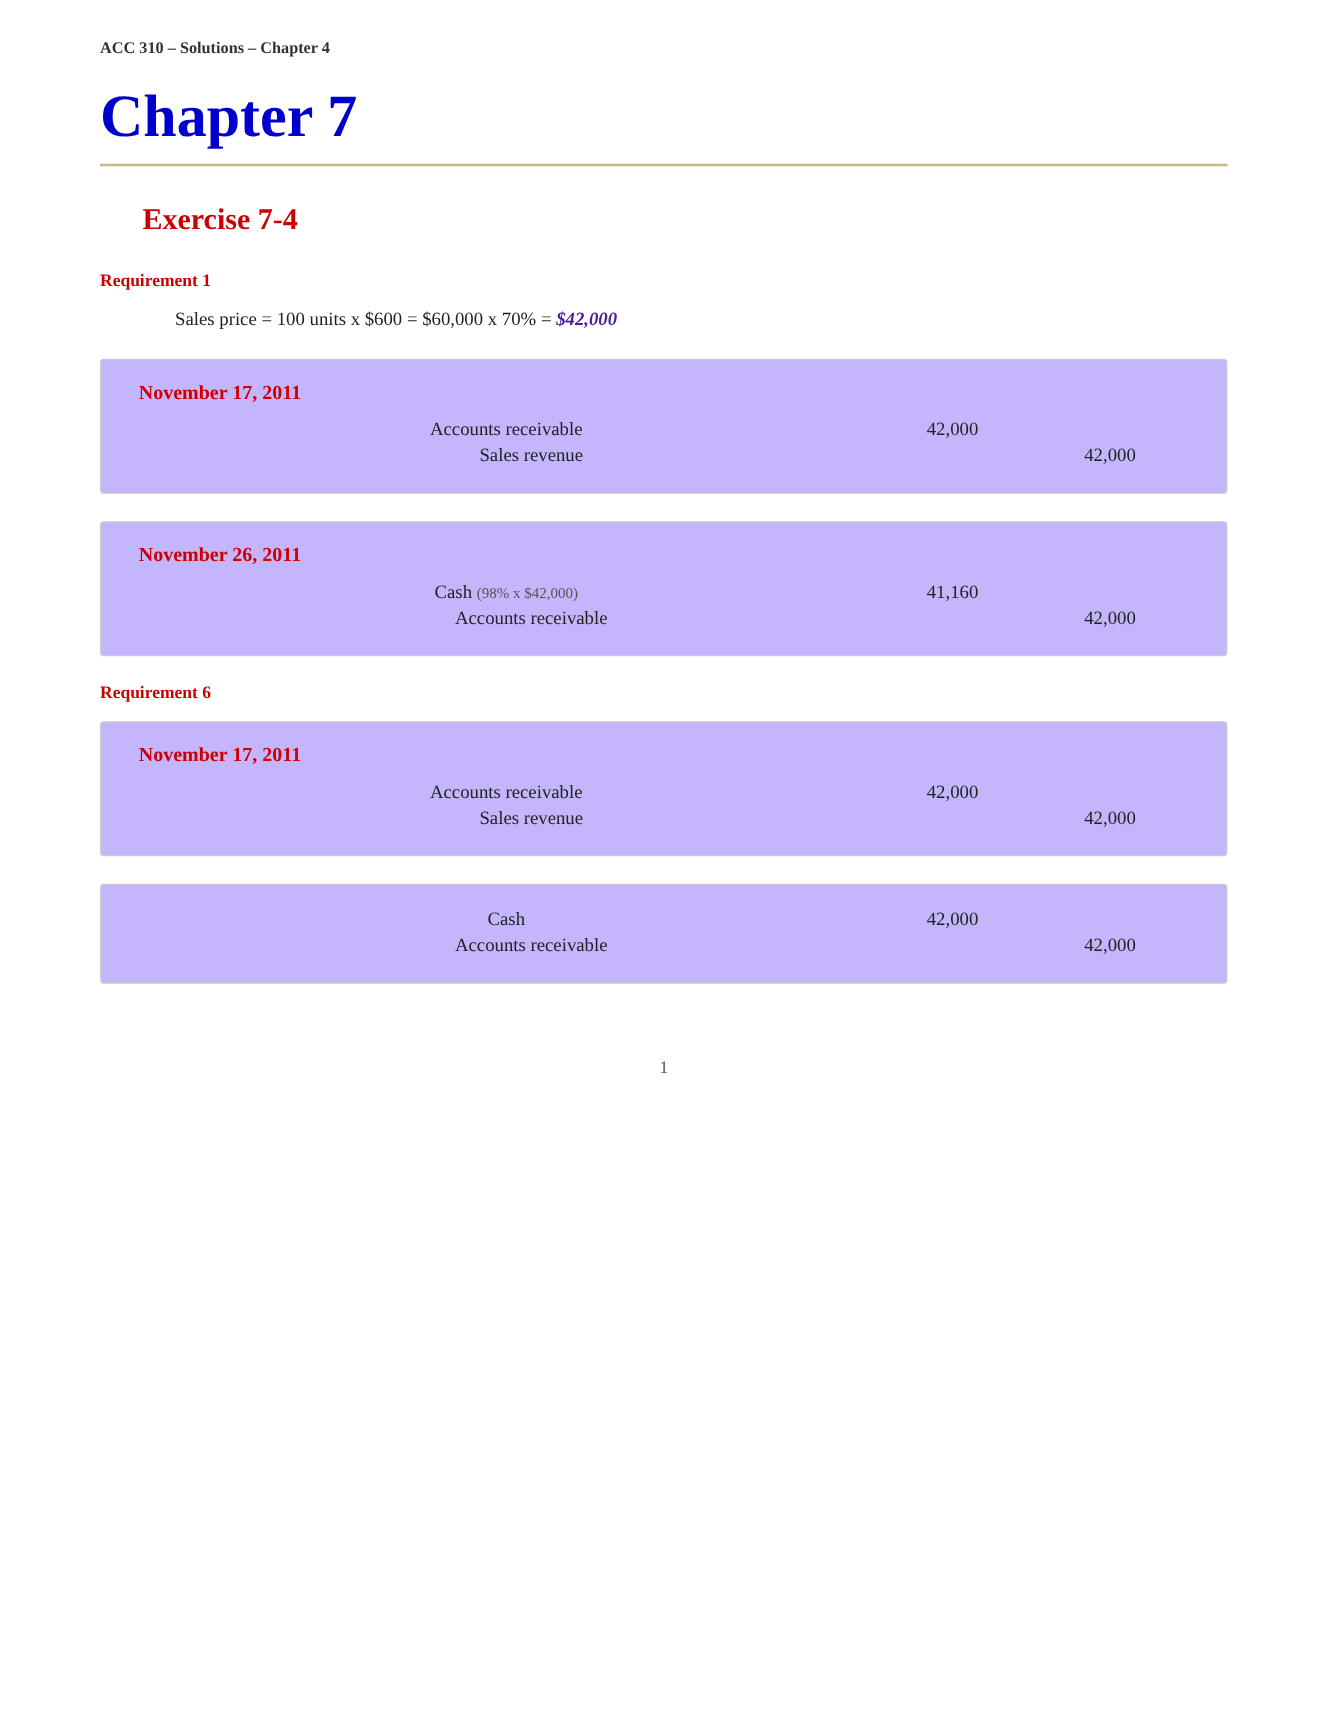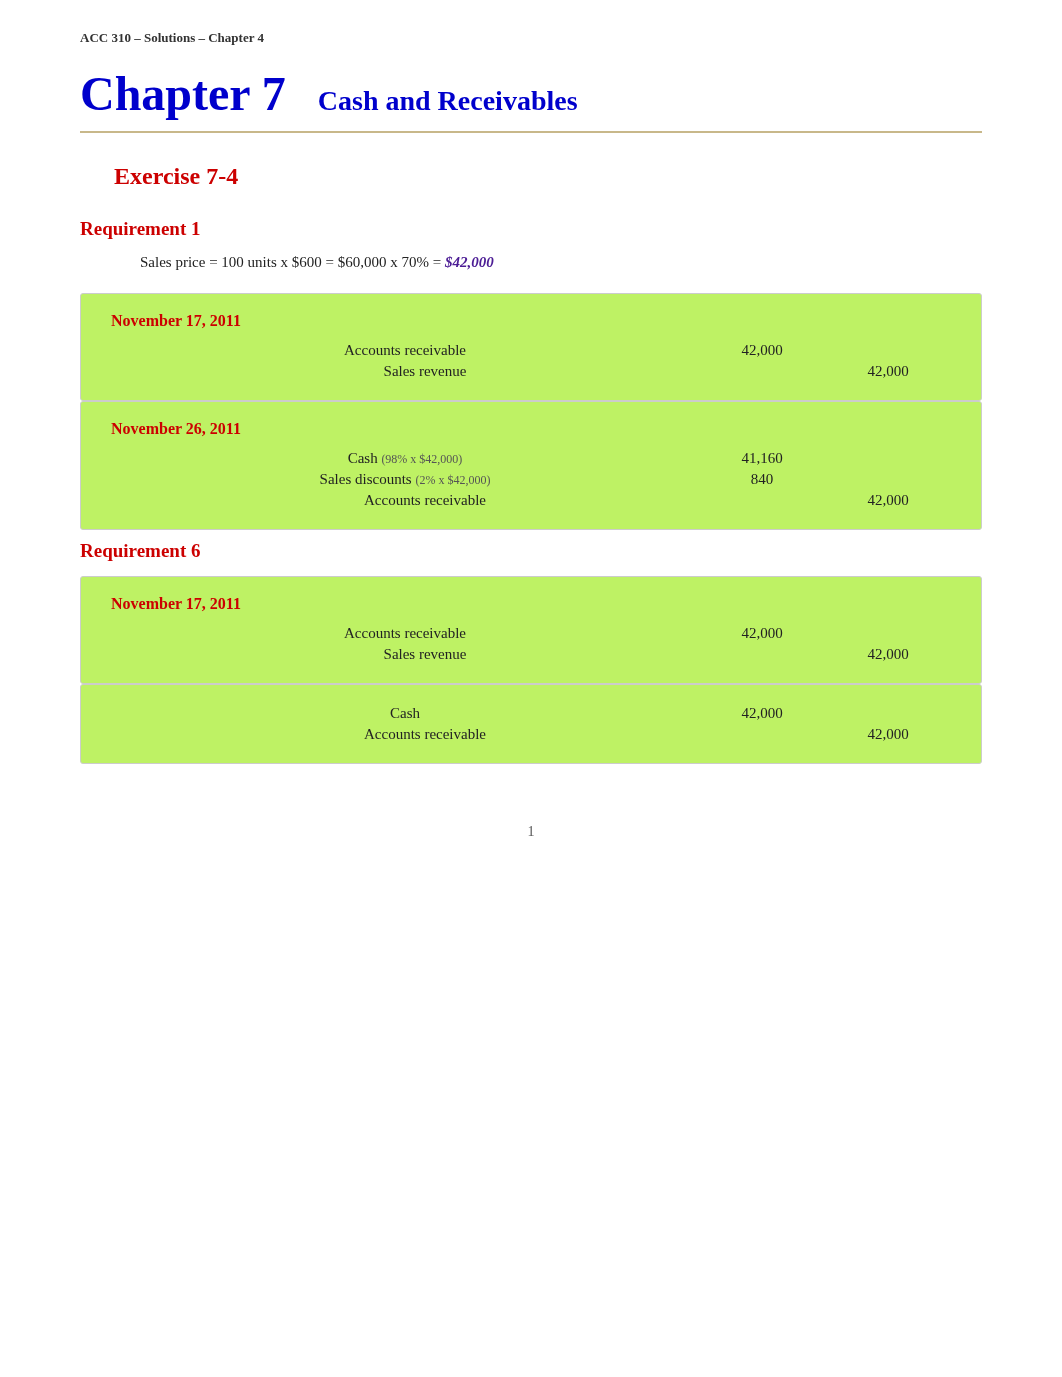--- a/index.html
+++ b/index.html
@@ -21,21 +21,21 @@
     .header-label {
       font-size: 13px;
       font-weight: bold;
       color: #333;
       margin-bottom: 20px;
     }
 
     .chapter-title-row {
       display: flex;
       align-items: baseline;
-      gap: 32px;
+      gap: 16px;
       border-bottom: 2px solid #c8b88a;
       padding-bottom: 10px;
       margin-bottom: 30px;
     }
 
     .chapter-word {
       font-size: 48px;
       font-weight: bold;
       color: #0000cc;
     }
@@ -48,44 +48,45 @@
 
     .exercise-title {
       font-size: 24px;
       font-weight: bold;
       color: #cc0000;
       margin-bottom: 16px;
       margin-left: 34px;
     }
 
     .requirement-title {
-      font-size: 19px;
+      font-size: 14px;
       font-weight: bold;
       color: #cc0000;
       margin-bottom: 14px;
     }
 
     .sales-price-line {
       font-size: 15px;
       color: #222;
       margin-left: 60px;
       margin-bottom: 22px;
     }
 
     .sales-price-highlight {
       color: #4c1d95;
       font-style: italic;
       font-weight: bold;
     }
 
     .journal-box {
       border: 1px solid #ccc;
-      background: #bef264;
+      background: #c4b5fd;
       border-radius: 3px;
       padding: 18px 30px 18px 30px;
+      margin-bottom: 22px;
     }
 
     .journal-date {
       font-size: 16px;
       font-weight: bold;
       color: #cc0000;
       margin-bottom: 10px;
     }
 
     .journal-table {
@@ -136,21 +137,20 @@
       margin-bottom: 28px;
     }
   </style>
 </head>
 <body>
 
 <div class="header-label">ACC 310 – Solutions – Chapter 4</div>
 
 <div class="chapter-title-row">
   <span class="chapter-word">Chapter 7</span>
-  <span class="chapter-subtitle">Cash and Receivables</span>
 </div>
 
 <div class="exercise-title section-gap">Exercise 7-4</div>
 
 <div class="requirement-title">Requirement 1</div>
 
 <div class="sales-price-line">
   <span>Sales price   =  100 units x $600  =  $60,000  x  70%  = </span><span class="sales-price-highlight">$42,000</span>
 </div>
 
@@ -178,28 +178,20 @@
     <tbody>
       <tr>
         <td class="account-name">
           <span>Cash</span>
           <span class="small-note">(98% x $42,000)</span>
         </td>
         <td class="debit-col">41,160</td>
         <td class="credit-col"></td>
       </tr>
       <tr>
-        <td class="account-name">
-          <span>Sales discounts</span>
-          <span class="small-note">(2% x $42,000)</span>
-        </td>
-        <td class="debit-col">840</td>
-        <td class="credit-col"></td>
-      </tr>
-      <tr>
         <td class="account-name indented">Accounts receivable</td>
         <td class="debit-col"></td>
         <td class="credit-col">42,000</td>
       </tr>
     </tbody>
   </table>
 </div>
 
 <div class="requirement-title" style="margin-top: 10px;">Requirement 6</div>
 

